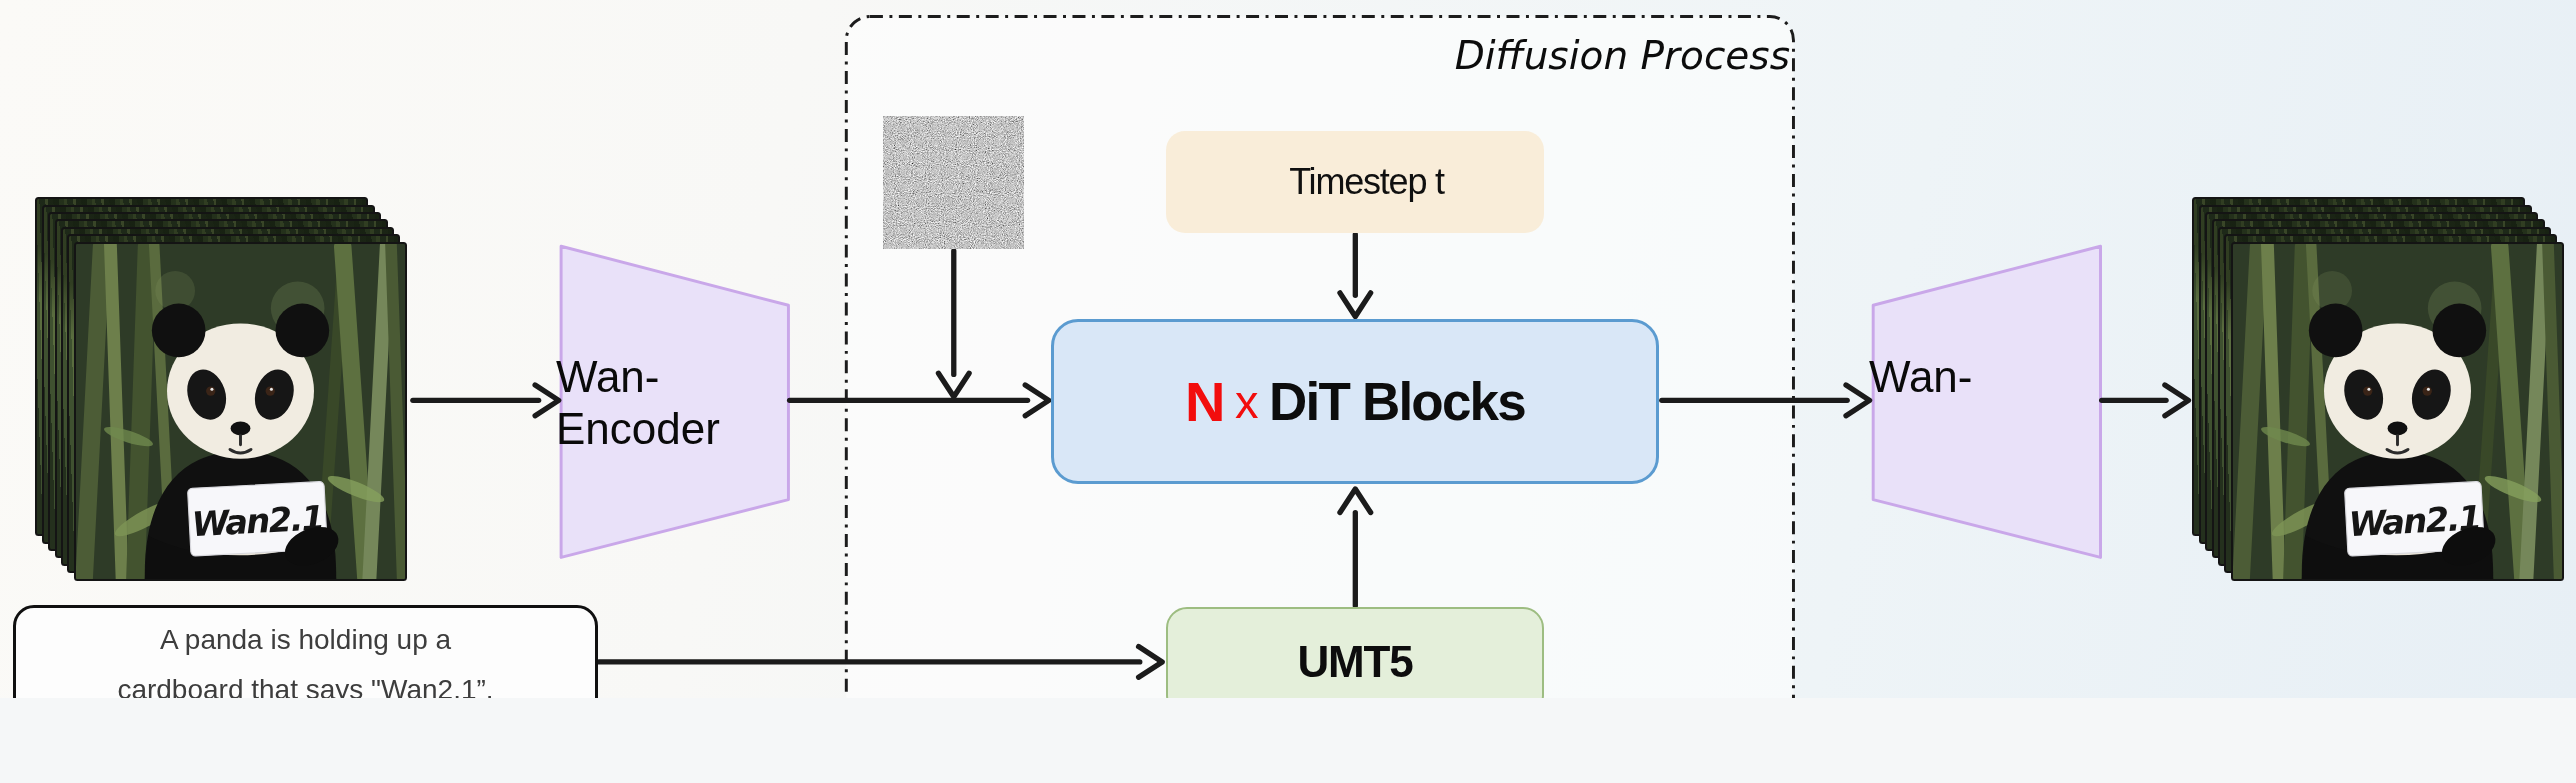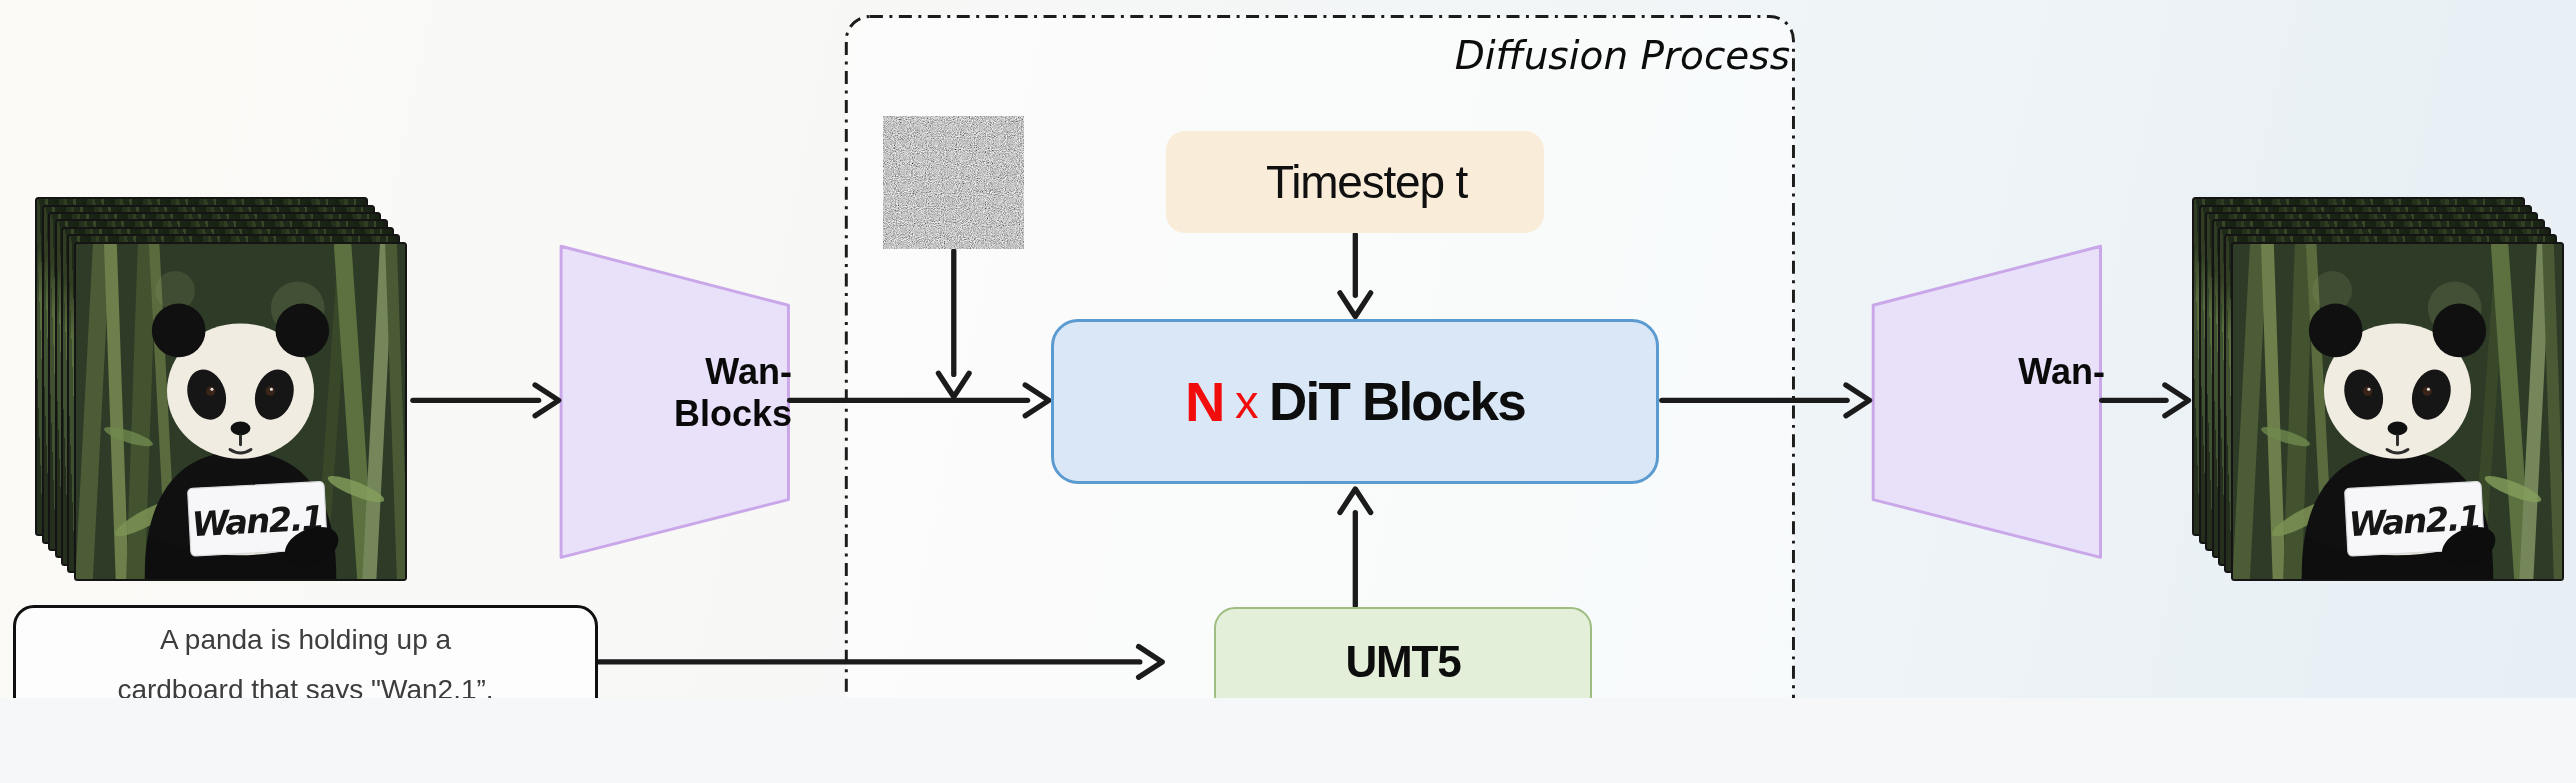--- a/index.html
+++ b/index.html
@@ -6,34 +6,34 @@
   .canvas{
     position:relative;width:2576px;height:698px;overflow:hidden;
     background:linear-gradient(102deg,#fbfaf7 0%,#f8f8f6 30%,#eef4f7 72%,#e7eff5 100%);
     font-family:"Liberation Sans",sans-serif;color:#111;
   }
   svg.layer{position:absolute;left:0;top:0;width:2576px;height:783px;}
 
   
   .node{position:absolute;display:flex;align-items:center;justify-content:center;box-sizing:border-box;}
   .box-timestep{left:1166px;top:131px;width:378px;height:102px;border-radius:19px;background:#f9edd9;}
-  .box-timestep .lbl{font-size:46px;letter-spacing:-1.2px;color:#101010;margin-left:23px;}
+  .box-timestep .lbl{font-size:36px;letter-spacing:-1.2px;color:#101010;margin-left:23px;}
   .box-dit{left:1051px;top:319px;width:608px;height:165px;border-radius:27px;background:#d9e7f7;border:3px solid #5b9bd0;}
   .box-dit .n{font-size:56px;font-weight:800;color:#f20d0d;letter-spacing:-1.2px;}
   .box-dit .times{font-size:47px;font-weight:500;color:#f20d0d;margin:0 10.6px;}
   .box-dit .lbl{font-size:53px;font-weight:600;color:#0d0d0d;letter-spacing:-1.8px;}
-  .box-umt5{left:1166px;top:607px;width:378px;height:109px;border-radius:21px;background:#e4efda;border:2.4px solid #9dbd81;margin-left:48px;}
+  .box-umt5{left:1166px;top:607px;width:378px;height:109px;border-radius:21px;background:#e4efda;border:2.4px solid #9dbd81;}
   .box-umt5 .lbl{font-size:44px;font-weight:600;letter-spacing:-1.2px;color:#0d0d0d;}
 
   .cross-attention{position:absolute;left:1377px;top:519px;font-size:41px;letter-spacing:-1.2px;color:#0d0d0d;white-space:nowrap;}
   .diffusion-title{position:absolute;left:1270px;top:33px;width:520px;text-align:right;
     font-family:"DejaVu Sans",sans-serif;font-style:italic;font-size:39px;color:#0c0c0c;white-space:nowrap;}
 
   
-  .vae-label{position:absolute;width:236px;text-align:right;font-size:36px;line-height:1.18;color:#0a0a0a;font-weight:bold;}
+  .vae-label{position:absolute;width:236px;text-align:left;font-size:44px;line-height:1.18;color:#0a0a0a;}
   .vae-label.enc{left:556px;top:351px;}
   .vae-label.dec{left:1869px;top:351px;}
 
   
   .prompt-box{position:absolute;left:13px;top:605px;width:585px;height:119px;border-radius:21px;
     background:#fdfdfd;border:3.5px solid #101010;box-sizing:border-box;
     display:flex;flex-direction:column;align-items:center;justify-content:center;gap:18px;}
   .prompt-box .line{font-size:28px;color:#3d3d3d;white-space:nowrap;}
 
   
@@ -173,21 +173,21 @@
     <span class="lbl">DiT Blocks</span>
   </div>
 
 
   <div class="node box-umt5">
     <span class="lbl">UMT5</span>
   </div>
 
   <div class="vae-label enc">
     <div>Wan-</div>
-    <div>Blocks</div>
+    <div>Encoder</div>
   </div>
   <div class="vae-label dec">
     <div>Wan-</div>
   </div>
 
   <div class="prompt-box">
     <div class="line">A panda is holding up a</div>
     <div class="line">cardboard that says "Wan2.1”.</div>
   </div>
 

